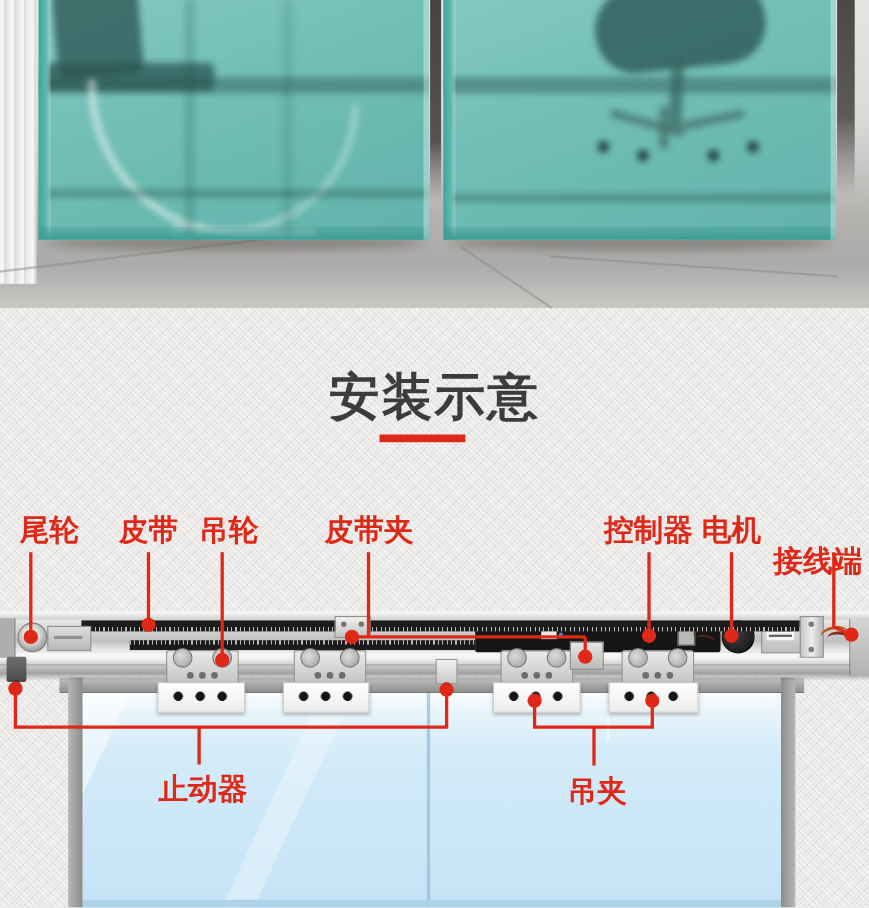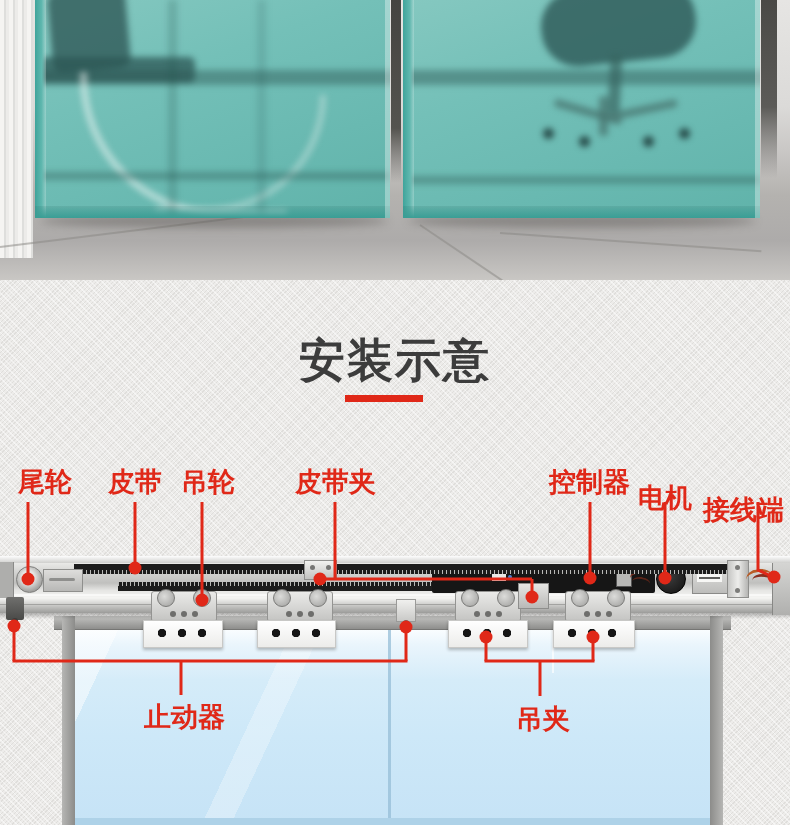--- a/index.html
+++ b/index.html
@@ -148,21 +148,21 @@
     background-image:radial-gradient(circle,#151515 0 4px,transparent 4.5px);
     background-size:20px 12px;background-repeat:repeat-x;background-position:0 center;}
   .pl1{left:143px;width:78px;} .pl2{left:257px;width:77px;} .pl3{left:448px;width:78px;} .pl4{left:553px;width:80px;}
 
   
   .ann{left:0;top:430px;z-index:40;}
   .ann line,.ann polyline{stroke:var(--accent-red,#e02818);stroke-width:3;fill:none;}
   .ann circle{fill:var(--accent-red,#e02818);}
   .lbl{position:absolute;font-size:27px;font-weight:600;color:var(--accent-red,#e02818);z-index:41;white-space:nowrap;}
   .l-tail{left:18px;top:464px;} .l-belt{left:108px;top:464px;} .l-hwheel{left:181px;top:464px;}
-  .l-bclamp{left:295px;top:464px;} .l-ctrl{left:549px;top:464px;} .l-motor{left:638px;top:464px;margin-top:16px;}
+  .l-bclamp{left:295px;top:464px;} .l-ctrl{left:549px;top:464px;} .l-motor{left:638px;top:464px;}
   .l-term{left:703px;top:464px;margin-top:28px;} .l-stop{left:144px;top:699px;text-align:center;} .l-hclip{left:516px;top:701px;}
 </style>
 </head>
 <body>
 
 <div class="abs photo">
   <div class="abs blinds"></div>
   <div class="abs floor-line fl1"></div>
   <div class="abs floor-line fl2"></div>
   <div class="abs floor-line fl3"></div>

